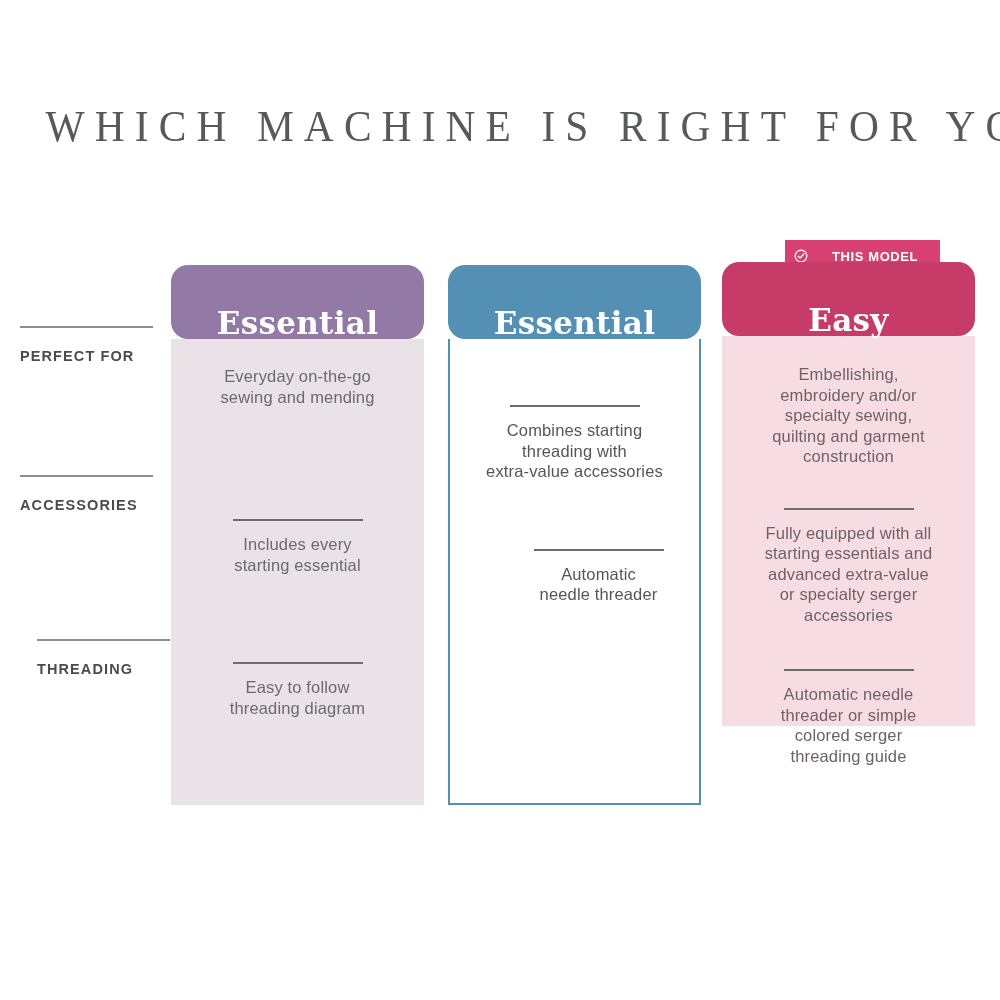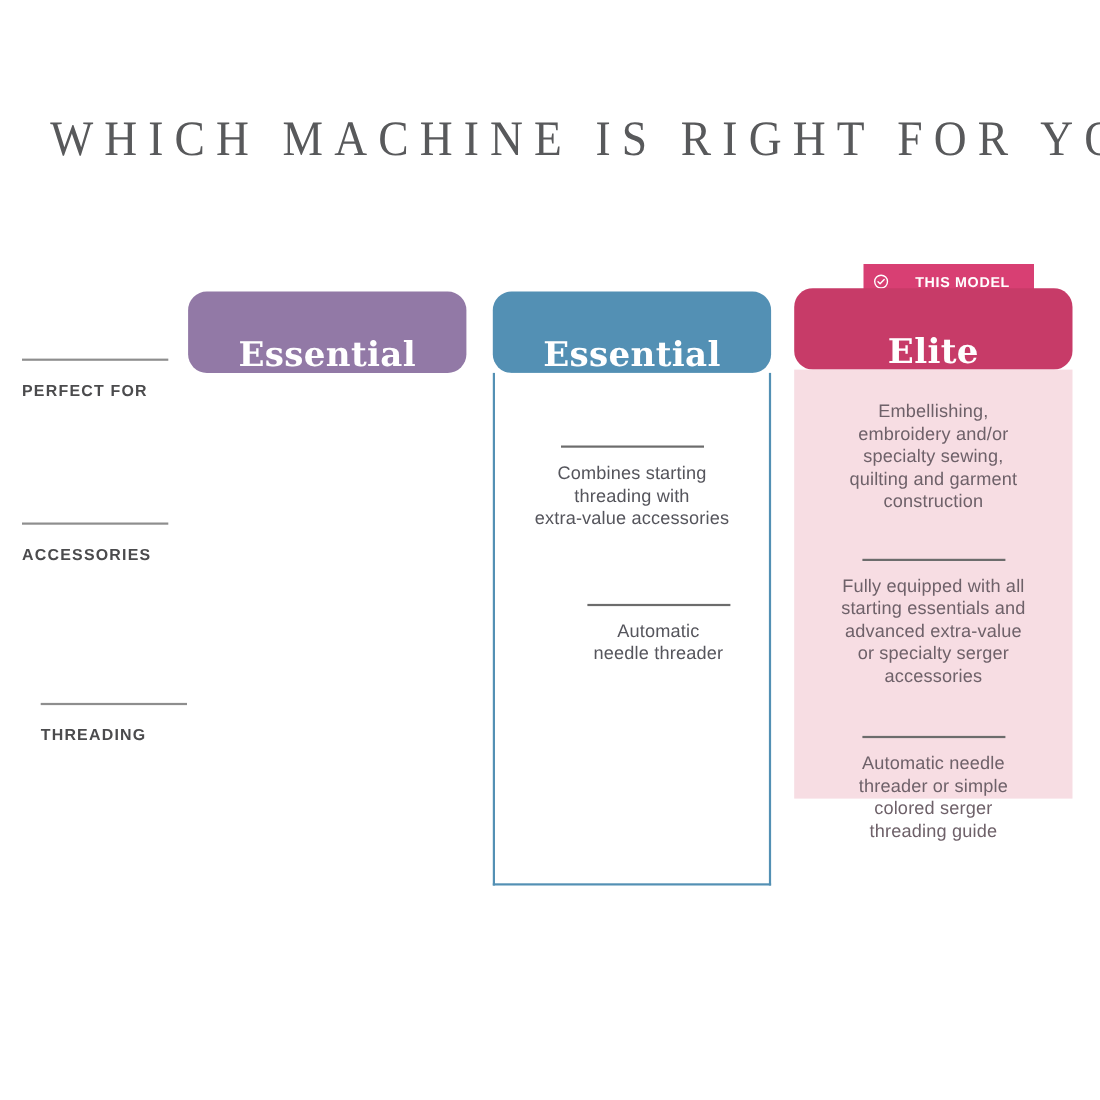--- a/index.html
+++ b/index.html
@@ -235,20 +235,36 @@
       <div class="row-label r2">
         <div class="rule"></div>
         <div class="txt">THREADING</div>
       </div>
     </div>
 
     <div class="col col-essential">
       <div class="col-head">
         <span class="name">Essential</span>
       </div>
+      <div class="col-body">
+        <div class="cell c0">
+          <div class="cell-text">Everyday on-the-go
+sewing and mending</div>
+        </div>
+        <div class="cell c1">
+          <div class="divider"></div>
+          <div class="cell-text">Includes every
+starting essential</div>
+        </div>
+        <div class="cell c2">
+          <div class="divider"></div>
+          <div class="cell-text">Easy to follow
+threading diagram</div>
+        </div>
+      </div>
     </div>
 
     <div class="col col-enhanced">
       <div class="col-head">
         <span class="name">Essential</span>
       </div>
       <div class="col-body">
         <div class="cell c1">
           <div class="divider"></div>
           <div class="cell-text">Combines starting
@@ -258,21 +274,21 @@
         <div class="cell c2">
           <div class="divider"></div>
           <div class="cell-text">Automatic
 needle threader</div>
         </div>
       </div>
     </div>
 
     <div class="col col-elite">
       <div class="col-head">
-        <span class="name">Elite</span>
+        <span class="name">Easy</span>
       </div>
       <div class="col-body">
         <div class="cell c0">
           <div class="cell-text">Embellishing,
 embroidery and/or
 specialty sewing,
 quilting and garment
 construction</div>
         </div>
         <div class="cell c1">

